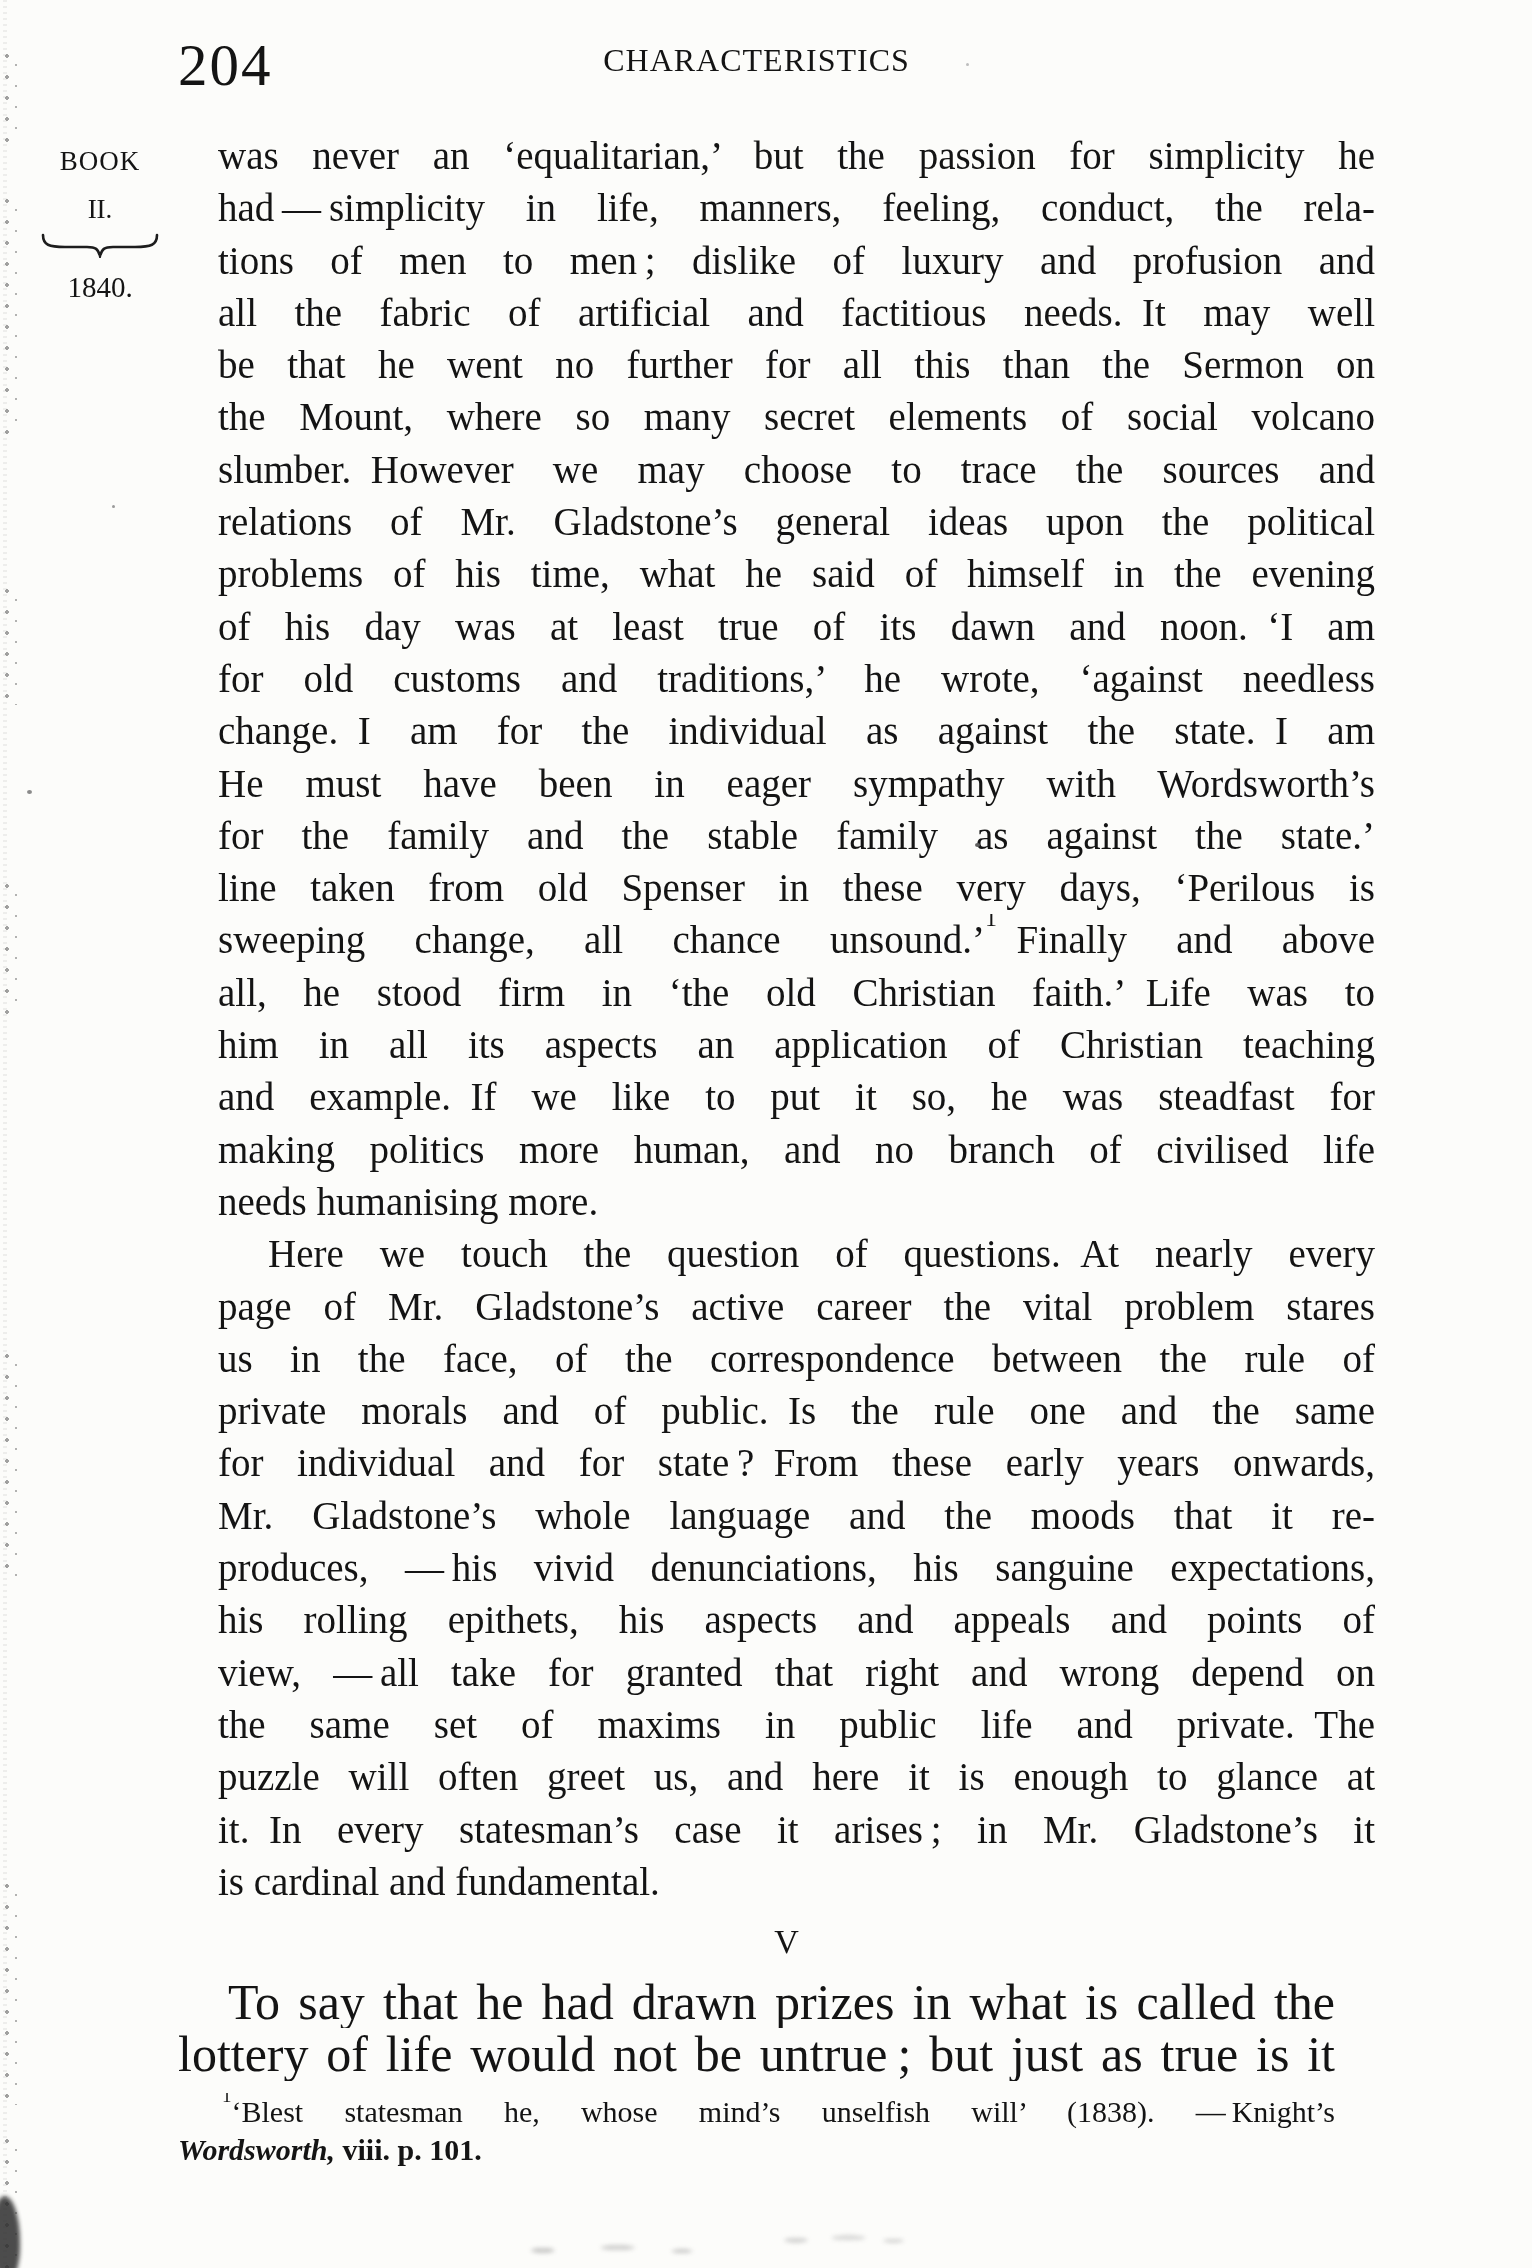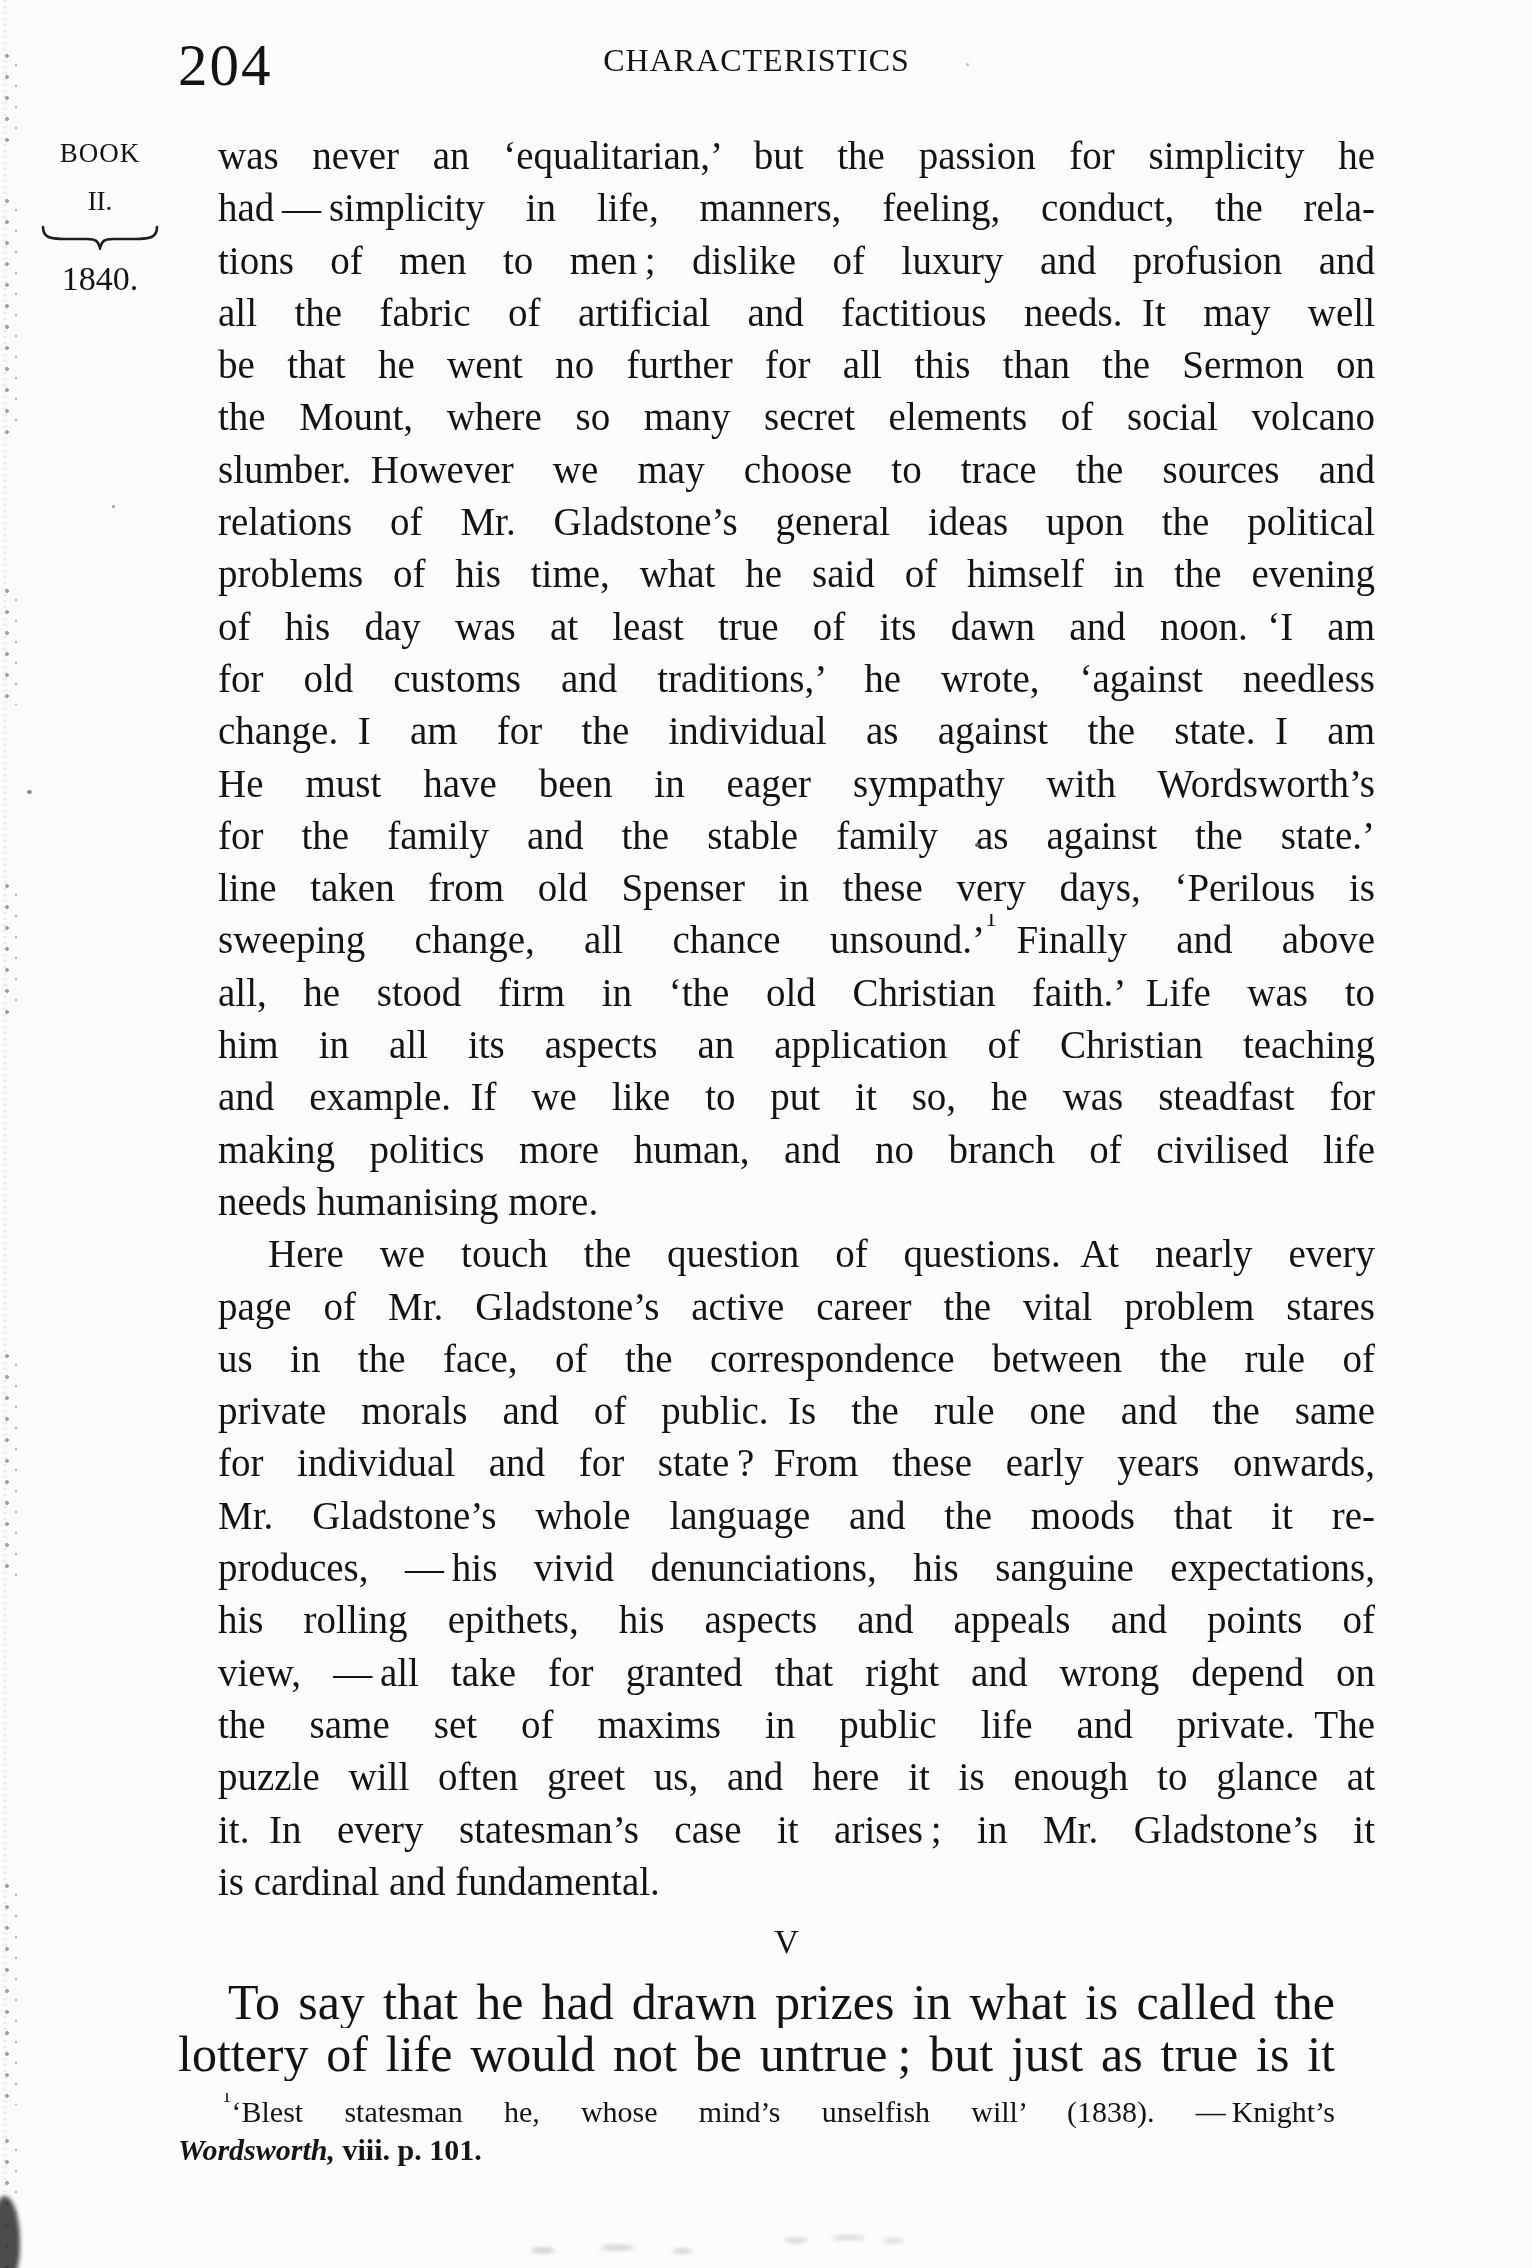--- a/index.html
+++ b/index.html
@@ -15,26 +15,26 @@
     position:absolute;left:178px;top:36px;
     font-size:59px;line-height:1;letter-spacing:2px;
   }
   .running-title{
     position:absolute;left:178px;top:44px;width:1157px;
     text-align:center;font-size:32px;line-height:1;letter-spacing:1px;
   }
 
   
   .margin-note{
-    position:absolute;left:36px;top:136px;width:128px;text-align:center;
+    position:absolute;left:36px;top:144px;width:128px;text-align:center;
   }
   .mn-book{font-size:27px;line-height:34px;letter-spacing:1px;}
   .mn-numeral{font-size:27px;line-height:34px;margin-top:14px;}
   .mn-brace{display:block;margin:6px auto 0 auto;}
-  .mn-year{font-size:34px;line-height:30px;margin-top:14px;}
+  .mn-year{font-size:29px;line-height:30px;margin-top:14px;}
 
   
   .bodytext{
     position:absolute;left:178px;top:130px;width:1157px;
     font-size:39px;
     margin-left:40px;
   }
   .line{
     height:52.3px;line-height:52.3px;overflow:hidden;
     text-align:justify;text-align-last:justify;

